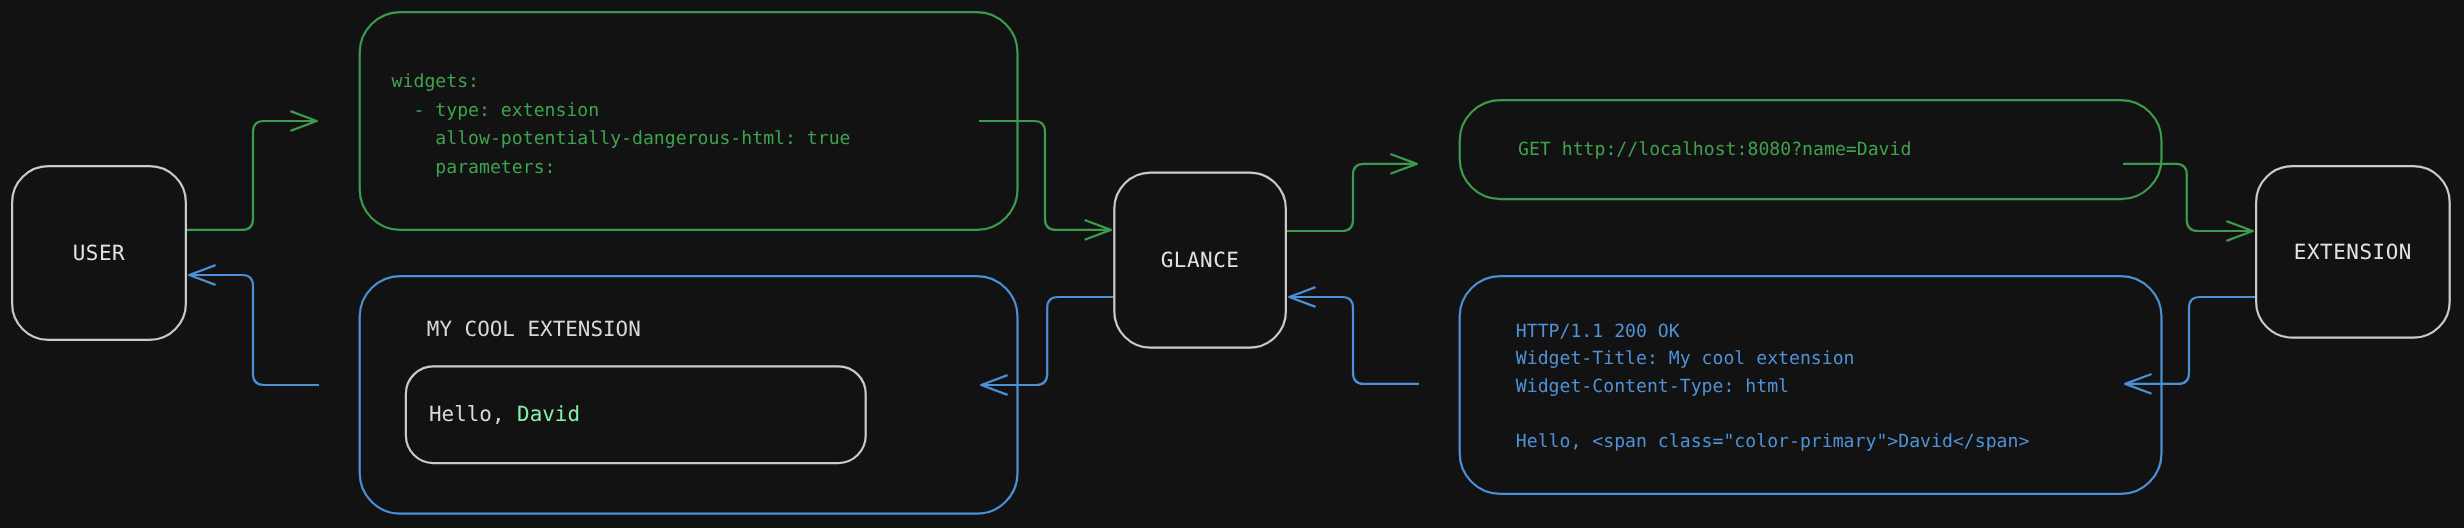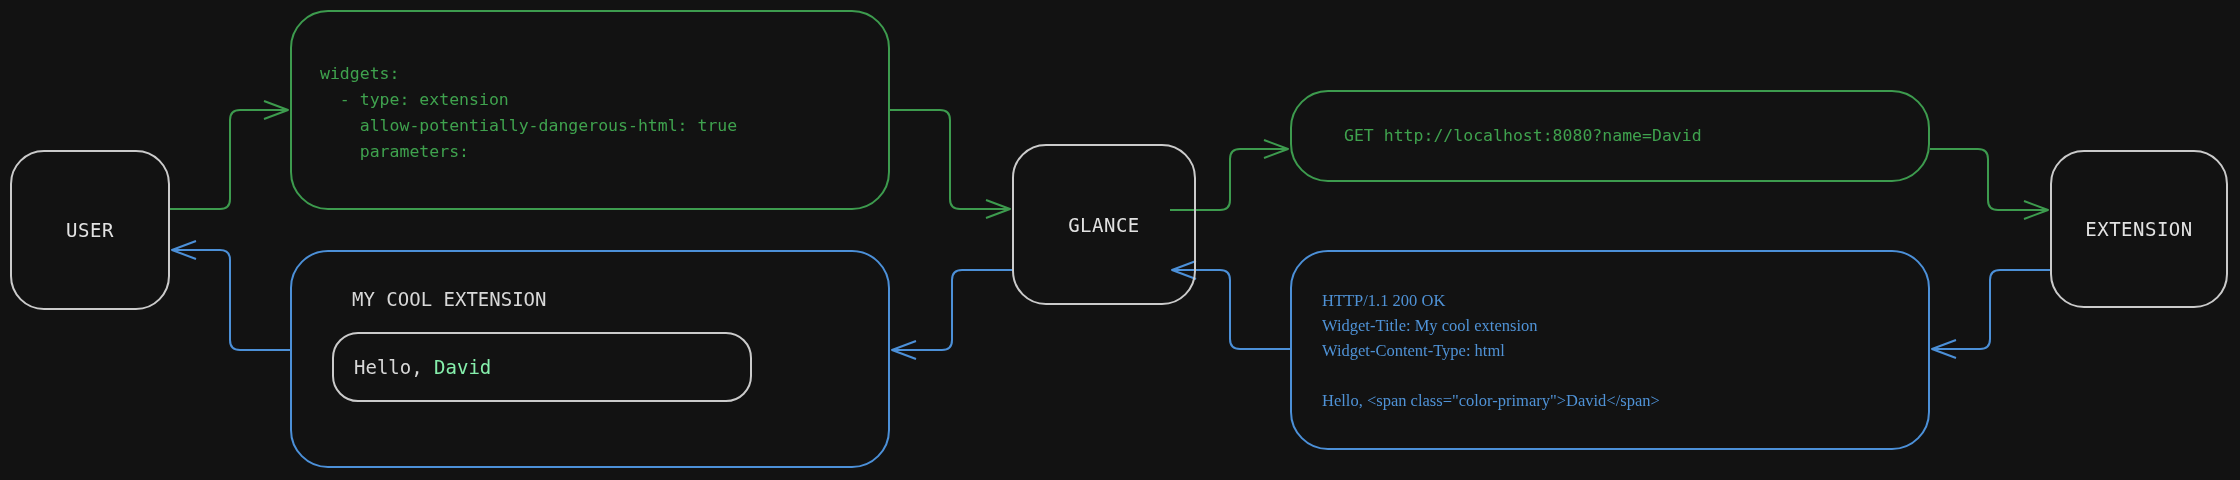--- a/index.html
+++ b/index.html
@@ -27,63 +27,64 @@
     display: flex;
     align-items: center;
     justify-content: center;
     color: #e2e2e2;
     font-size: 19px;
     letter-spacing: 0.5px;
     box-sizing: border-box;
     background: transparent;
   }
   .node-user      { left: 10px;   top: 150px; width: 160px; height: 160px; }
-  .node-glance    { left: 1012px; top: 144px; width: 184px; height: 161px; }
+  .node-glance    { left: 1012px; top: 156px; width: 158px; height: 161px; }
   .node-extension { left: 2050px; top: 150px; width: 178px; height: 158px; }
 
   .labelbox {
     position: absolute;
     border-width: 2px;
     border-style: solid;
     border-radius: 38px;
     box-sizing: border-box;
     background: transparent;
+    margin-left: 36px;
   }
   .border-green { border-color: #3d9b4e; }
   .border-blue  { border-color: #4c90d8; }
 
   .box-config   { left: 290px;  top: 10px;  width: 600px; height: 200px;
                   display: flex; flex-direction: column; justify-content: center;
                   padding-left: 28px; padding-top: 6px; }
   .box-request  { left: 1290px; top: 90px;  width: 640px; height: 92px;
                   display: flex; align-items: center; padding-left: 52px; }
   .box-response { left: 1290px; top: 250px; width: 640px; height: 200px;
                   display: flex; flex-direction: column; justify-content: center;
-                  padding-left: 30px; font-family: Liberation Serif, serif; }
+                  padding-left: 50px; }
   .box-widget   { left: 290px;  top: 250px; width: 600px; height: 218px; }
 
   .code-line {
     white-space: pre;
     font-size: 16.5px;
     line-height: 26px;
     min-height: 26px;
   }
   .code-line.green { color: #3fa24e; }
   .code-line.blue  { color: #4f92d6; line-height: 25px; min-height: 25px; }
 
   .widget-title {
     margin: 36px 0 0 60px;
     color: #d8d8d8;
     font-size: 19px;
     white-space: pre;
   }
   .preview-box {
     position: absolute;
     left: 40px; top: 80px;
-    width: 420px; height: 70px;
+    width: 420px; height: 90px;
     border: 2px solid #cbcbcb;
     border-radius: 26px;
     box-sizing: border-box;
     display: flex;
     align-items: center;
     padding-left: 20px;
     font-size: 19px;
     white-space: pre;
   }
   .preview-greeting { color: #d8d8d8; white-space: pre; }

